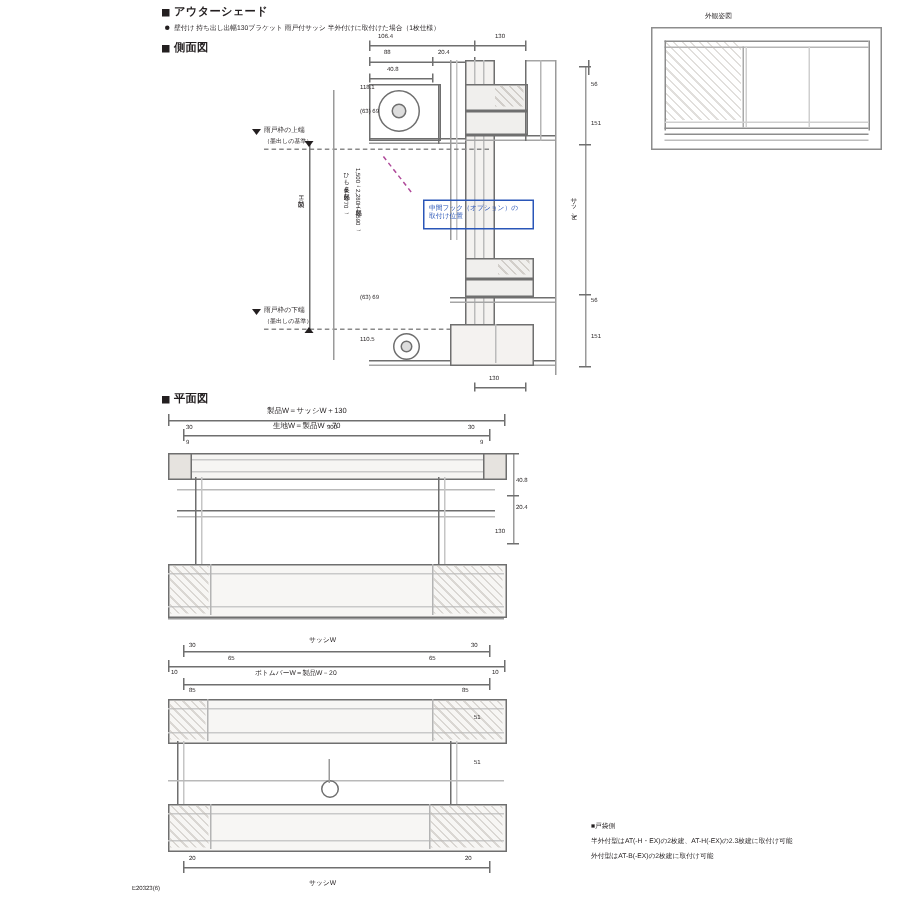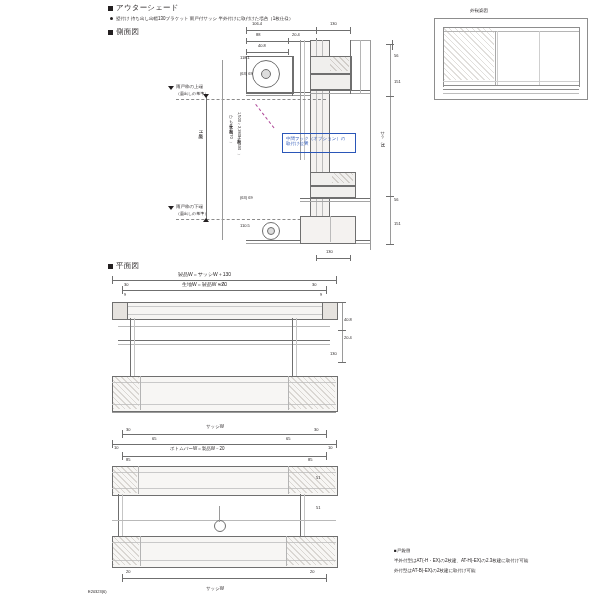--- a/index.html
+++ b/index.html
@@ -3,21 +3,21 @@
 <meta charset="utf-8">
 <style>
   html,body{margin:0;padding:0;background:#ffffff;}
   body{width:600px;height:600px;font-family:"Liberation Sans",sans-serif;color:#231f20;overflow:hidden;}
   #sheet{position:relative;width:600px;height:600px;}
   .abs{position:absolute;}
   .lbl{font-size:5px;line-height:1.15;white-space:nowrap;color:#231f20;}
   .lbl.s4{font-size:4px;}
   .lbl.s45{font-size:4.5px;}
   .vert{writing-mode:vertical-rl;text-orientation:mixed;}
-  .hdr{font-size:7.5px;font-weight:normal;letter-spacing:0.2px;}
+  .hdr{font-size:7.5px;font-weight:bold;letter-spacing:0.2px;}
   .bullet{display:inline-block;width:5px;height:5px;background:#231f20;margin-right:3px;vertical-align:middle;}
   .dot{display:inline-block;width:3px;height:3px;border-radius:50%;background:#231f20;margin-right:3px;vertical-align:middle;}
   .ln{position:absolute;background:#6f6f6f;}
   .ln.h{height:1px;}
   .ln.v{width:1px;}
   .dash{position:absolute;border-top:1px dashed #8a8a8a;height:0;}
   .chain{position:absolute;border-top:1px dashed #b04a9a;height:0;}
   .box{position:absolute;border:1px solid #6f6f6f;}
   .boxfill{position:absolute;border:1px solid #6f6f6f;background:#f0efed;}
   .hatch{position:absolute;background:

